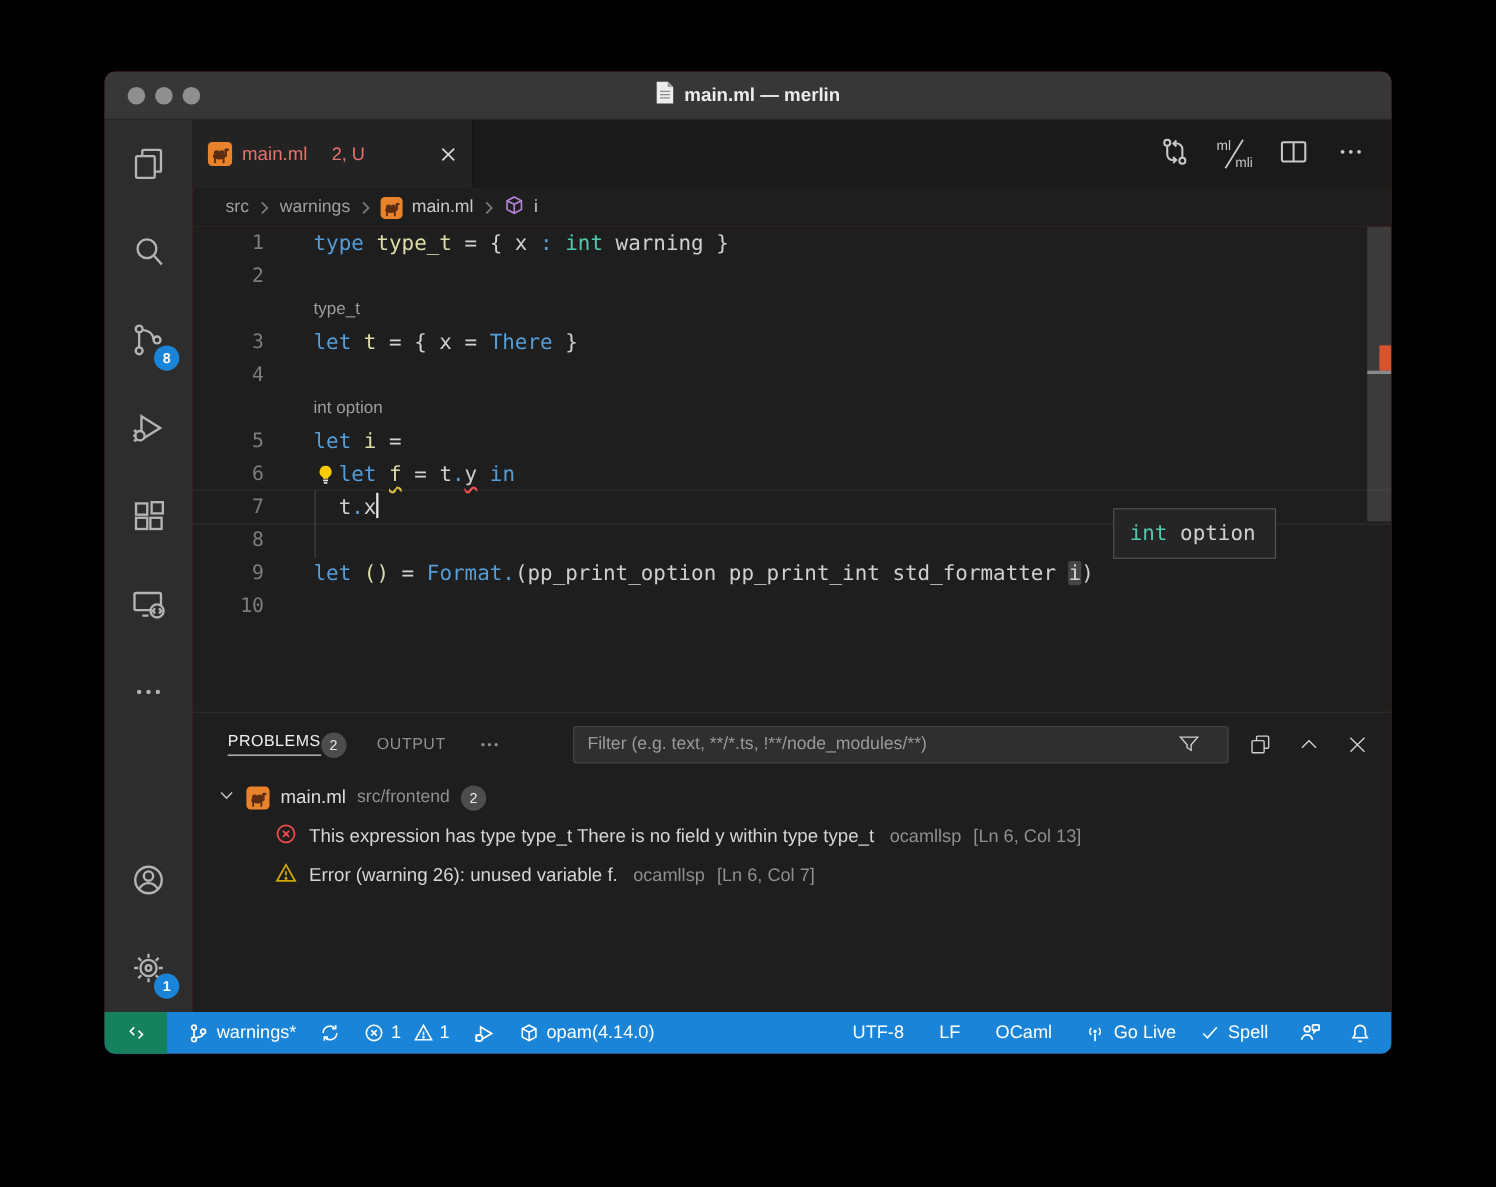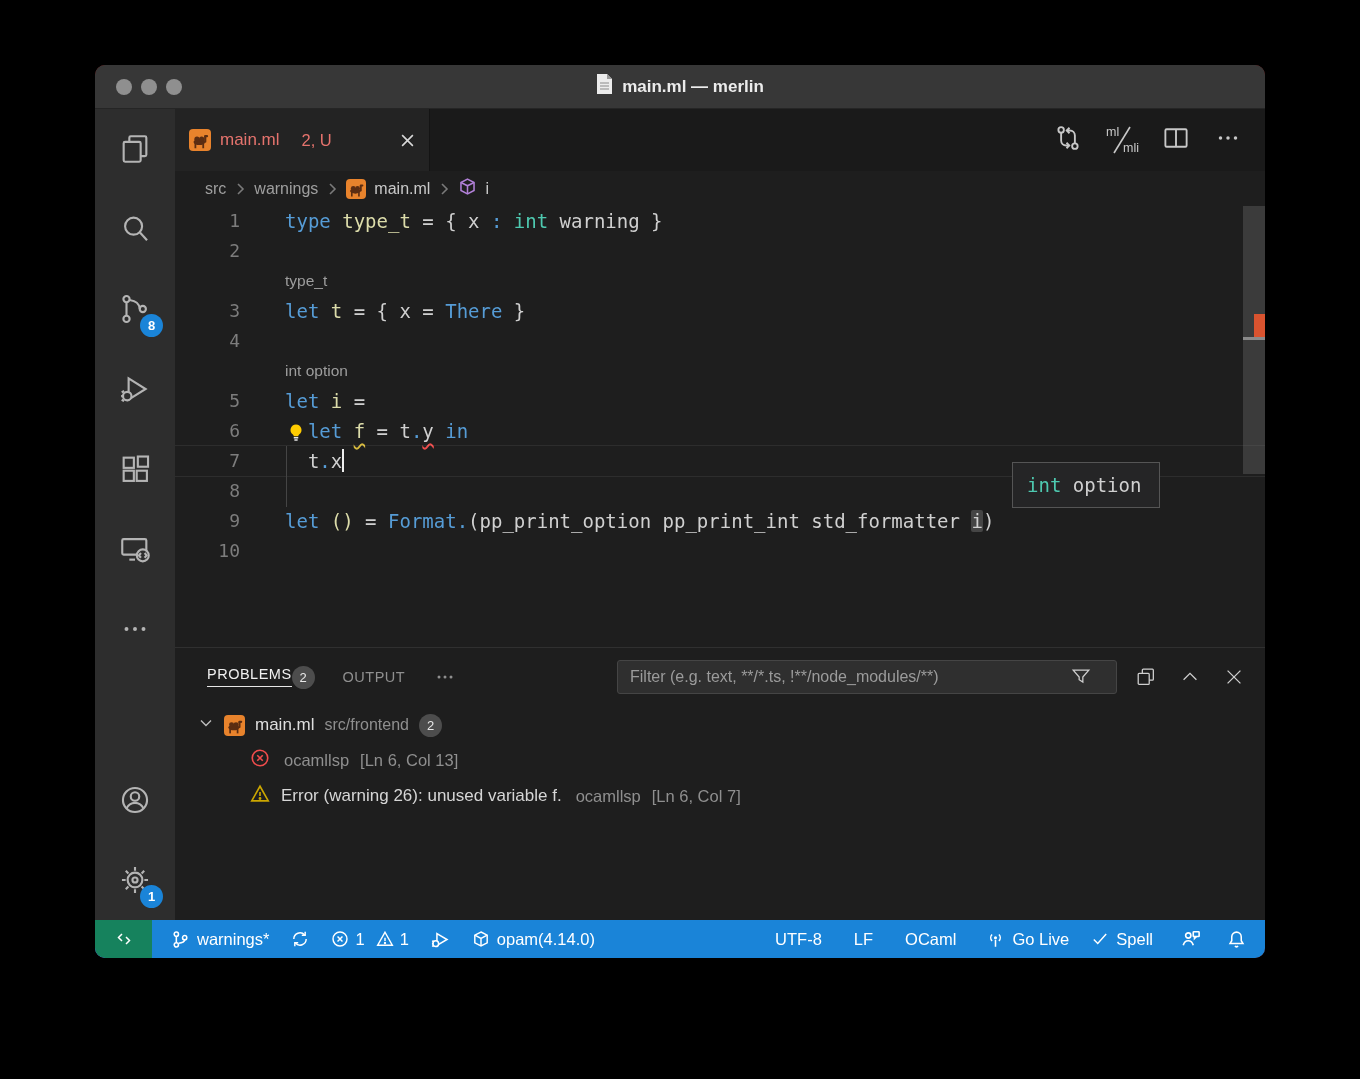--- a/index.html
+++ b/index.html
@@ -58,21 +58,21 @@
   .ov-cursorline{position:absolute;left:0;top:131px;width:100%;height:3px;background:#8a8a8a;}
   
   .panel{height:272px;border-top:1px solid #303030;flex:0 0 auto;display:flex;flex-direction:column;background:#1e1e1e;}
   .panel-header{height:58px;display:flex;align-items:center;padding:0 20px 0 32px;flex:0 0 auto;}
   .ptab{display:flex;align-items:flex-start;margin-right:28px;cursor:default;}
   .ptab-label{font-size:14.5px;letter-spacing:.5px;color:#8f8f8f;}
   .ptab.active .ptab-label{color:#f0f0f0;border-bottom:1.5px solid #e7e7e7;padding-bottom:4px;}
   .gray-badge{min-width:23px;height:23px;border-radius:12px;background:#4d4d4d;color:#e8e8e8;font-size:13px;
     display:flex;align-items:center;justify-content:center;padding:0 4px;box-sizing:border-box;}
   .pmore{margin-right:20px;display:flex;align-items:center;}
-  .filterbox{margin-left:auto;width:500px;height:34px;background:#2f2f2f;border:1px solid #454545;border-radius:3px;
+  .filterbox{margin-left:auto;width:596px;height:34px;background:#2f2f2f;border:1px solid #454545;border-radius:3px;
     display:flex;align-items:center;padding:0 24px 0 10px;box-sizing:border-box;}
   .filterbox input{flex:1;background:transparent;border:none;outline:none;color:#cccccc;font-size:16px;font-family:"Liberation Sans",sans-serif;}
   .filterbox input::placeholder{color:#9b9b9b;}
   .panel-icons{display:flex;align-items:center;gap:22px;margin-left:18px;}
   .panel-icons svg,.filterbox svg,.pmore svg{stroke:#cfcfcf;fill:none;stroke-width:1.4;display:block;}
   .panel-body{flex:1;overflow:hidden;padding-top:2px;}
   .filerow{height:34px;display:flex;align-items:center;padding-left:23px;gap:10px;}
   .filerow .fname{color:#dedede;font-size:17px;}
   .filerow .fpath{color:#8f8f8f;font-size:16px;}
   .prow{height:36px;display:flex;align-items:center;padding-left:75px;gap:11px;}
@@ -407,20 +407,21 @@
             <span class="fname">main.ml</span>
             <span class="fpath">src/frontend</span>
             <span class="gray-badge">2</span>
           </div>
           <div id="problems-rows">
               <div class="prow">
                 <span><svg width="20" height="20" viewBox="0 0 16 16" stroke="#f14c4c" fill="none" stroke-width="1.3">
                     <circle cx="8" cy="8" r="6.2"></circle>
                     <path d="M5.8 5.8l4.4 4.4M10.2 5.8l-4.4 4.4"></path>
                   </svg></span>
+                <span class="msg">This expression has type type_t There is no field y within type type_t</span>
                 <span class="src">ocamllsp</span>
                 <span class="loc">[Ln 6, Col 13]</span>
               </div>
               <div class="prow">
                 <span><svg width="20" height="20" viewBox="0 0 16 16" stroke="#cca700" fill="none" stroke-width="1.3">
                     <path d="M8 1.8l6.6 11.7H1.4z"></path>
                     <path d="M8 6.4v3.2"></path>
                     <circle cx="8" cy="11.6" r=".5" fill="#cca700"></circle>
                   </svg></span>
                 <span class="msg">Error (warning 26): unused variable f.</span>

